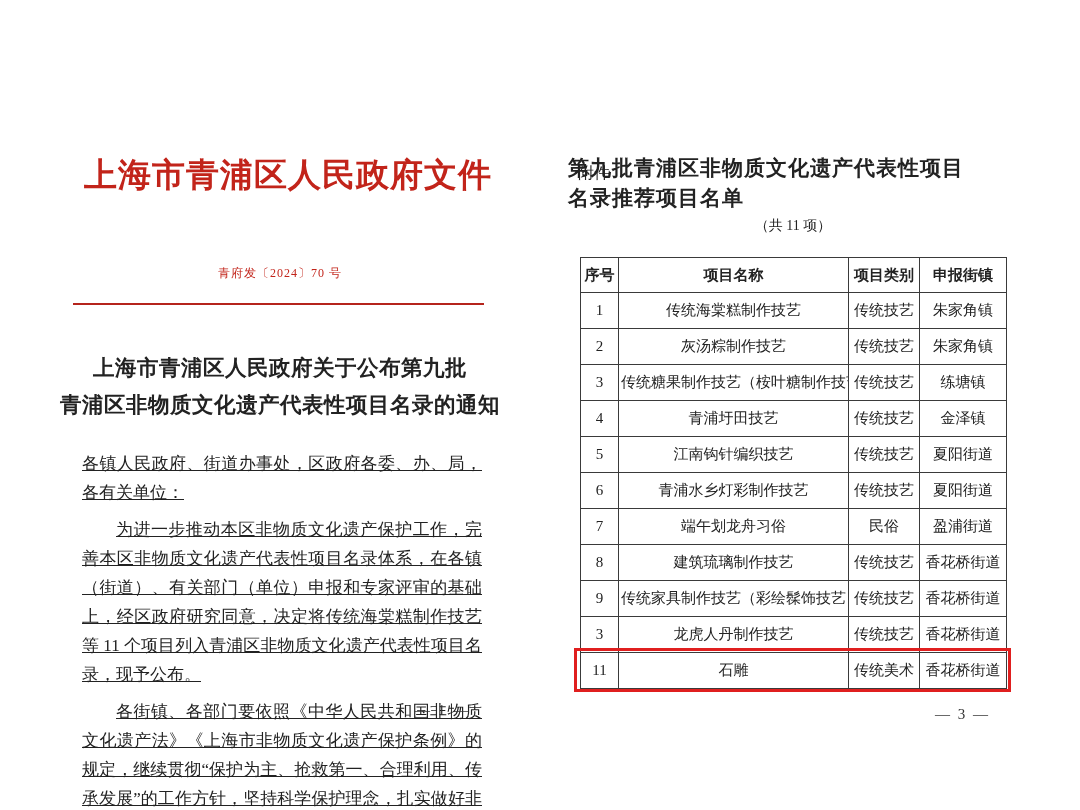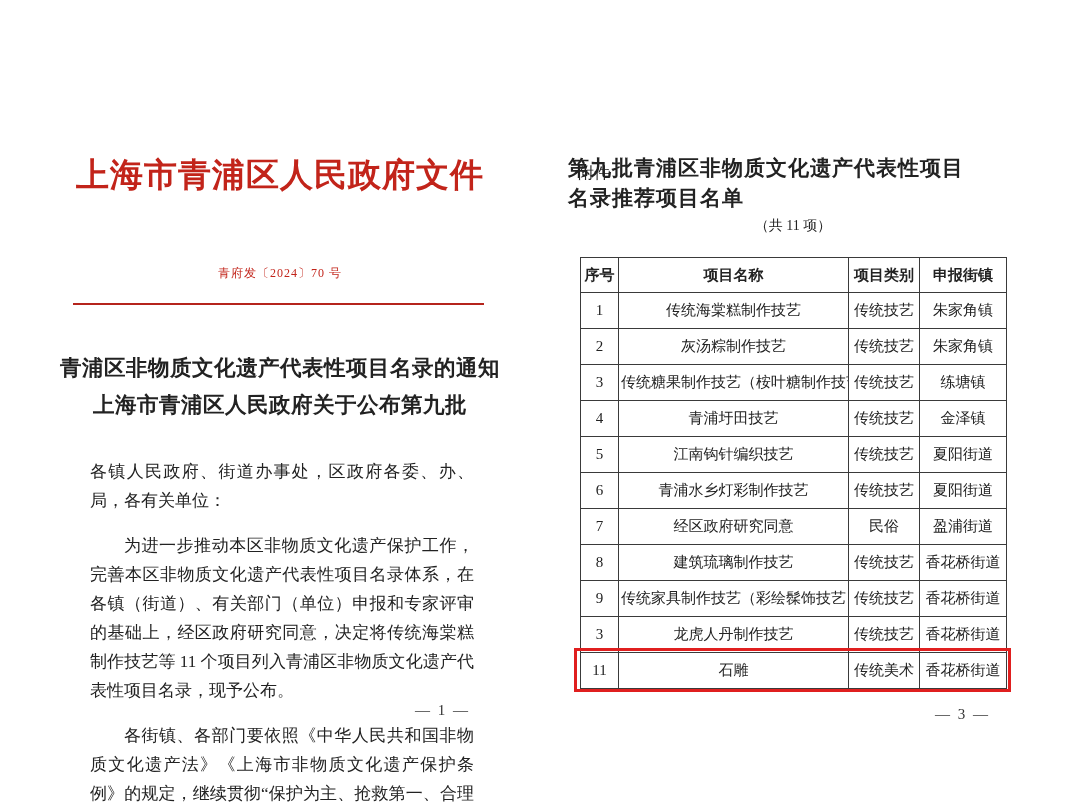--- a/index.html
+++ b/index.html
@@ -10,41 +10,41 @@
     color:#222;
     position:relative;
     overflow:hidden;
   }
   .canvas{position:absolute;inset:0;}
 
   
   .page-left{position:absolute;left:68px;top:0;width:424px;height:810px;}
   .gov-title{
     position:absolute;top:153px;left:0;width:100%;
-    text-align:center;font-size:33px;font-weight:bold;
+    text-align:right;font-size:33px;font-weight:bold;
     letter-spacing:1px;
   }
   .doc-number{
     position:absolute;top:265px;left:0;width:100%;
     text-align:center;font-size:12px;letter-spacing:1px;
   }
   .red-rule{
     position:absolute;top:303px;left:5px;right:8px;height:0;
     border-top:2px solid #b5241c;
   }
   .doc-title{
     position:absolute;top:350px;left:-14px;width:452px;
     text-align:center;font-size:21.5px;font-weight:bold;
     line-height:37px;letter-spacing:0.5px;
   }
   .doc-body{
     position:absolute;top:441px;left:6px;right:2px;
     font-size:17px;line-height:29px;text-align:justify;
   }
-  .doc-body p{margin:16px;}
+  .doc-body p{margin:8px;text-decoration:underline;}
   .doc-body p.indent{text-indent:2em;}
   .page-num-left{
     position:absolute;top:702px;right:22px;
     font-size:15px;color:#333;letter-spacing:2px;
   }
 
   
   .page-right{position:absolute;left:568px;top:0;width:450px;height:810px;}
   .attach-label{position:absolute;top:118px;left:10px;font-size:16px;margin-top:45px;}
   .rp-title{
@@ -87,22 +87,22 @@
 </head>
 <body>
 
 <div class="canvas">
 
   <div class="page-left">
     <div class="gov-title red-text">上海市青浦区人民政府文件</div>
     <div class="doc-number red-text">青府发〔2024〕70 号</div>
     <div class="red-rule"></div>
     <div class="doc-title">
+      <div>上海市青浦区人民政府关于公布第九批</div>
       <div>青浦区非物质文化遗产代表性项目名录的通知</div>
-      <div>上海市青浦区人民政府关于公布第九批</div>
     </div>
     <div class="doc-body">
       <p>各镇人民政府、街道办事处，区政府各委、办、局，各有关单位：</p>
       <p class="indent">为进一步推动本区非物质文化遗产保护工作，完善本区非物质文化遗产代表性项目名录体系，在各镇（街道）、有关部门（单位）申报和专家评审的基础上，经区政府研究同意，决定将传统海棠糕制作技艺等 11 个项目列入青浦区非物质文化遗产代表性项目名录，现予公布。</p>
       <p class="indent">各街镇、各部门要依照《中华人民共和国非物质文化遗产法》《上海市非物质文化遗产保护条例》的规定，继续贯彻“保护为主、抢救第一、合理利用、传承发展”的工作方针，坚持科学保护理念，扎实做好非物质文化遗产保护、传承和传播工作。</p>
     </div>
     <div class="page-num-left">— 1 —</div>
   </div>
 
   <div class="page-right">
@@ -160,21 +160,21 @@
           <td>夏阳街道</td>
         </tr>
         <tr>
           <td>6</td>
           <td>青浦水乡灯彩制作技艺</td>
           <td>传统技艺</td>
           <td>夏阳街道</td>
         </tr>
         <tr>
           <td>7</td>
-          <td>经区政府研究同意</td>
+          <td>端午划龙舟习俗</td>
           <td>民俗</td>
           <td>盈浦街道</td>
         </tr>
         <tr>
           <td>8</td>
           <td>建筑琉璃制作技艺</td>
           <td>传统技艺</td>
           <td>香花桥街道</td>
         </tr>
         <tr>

